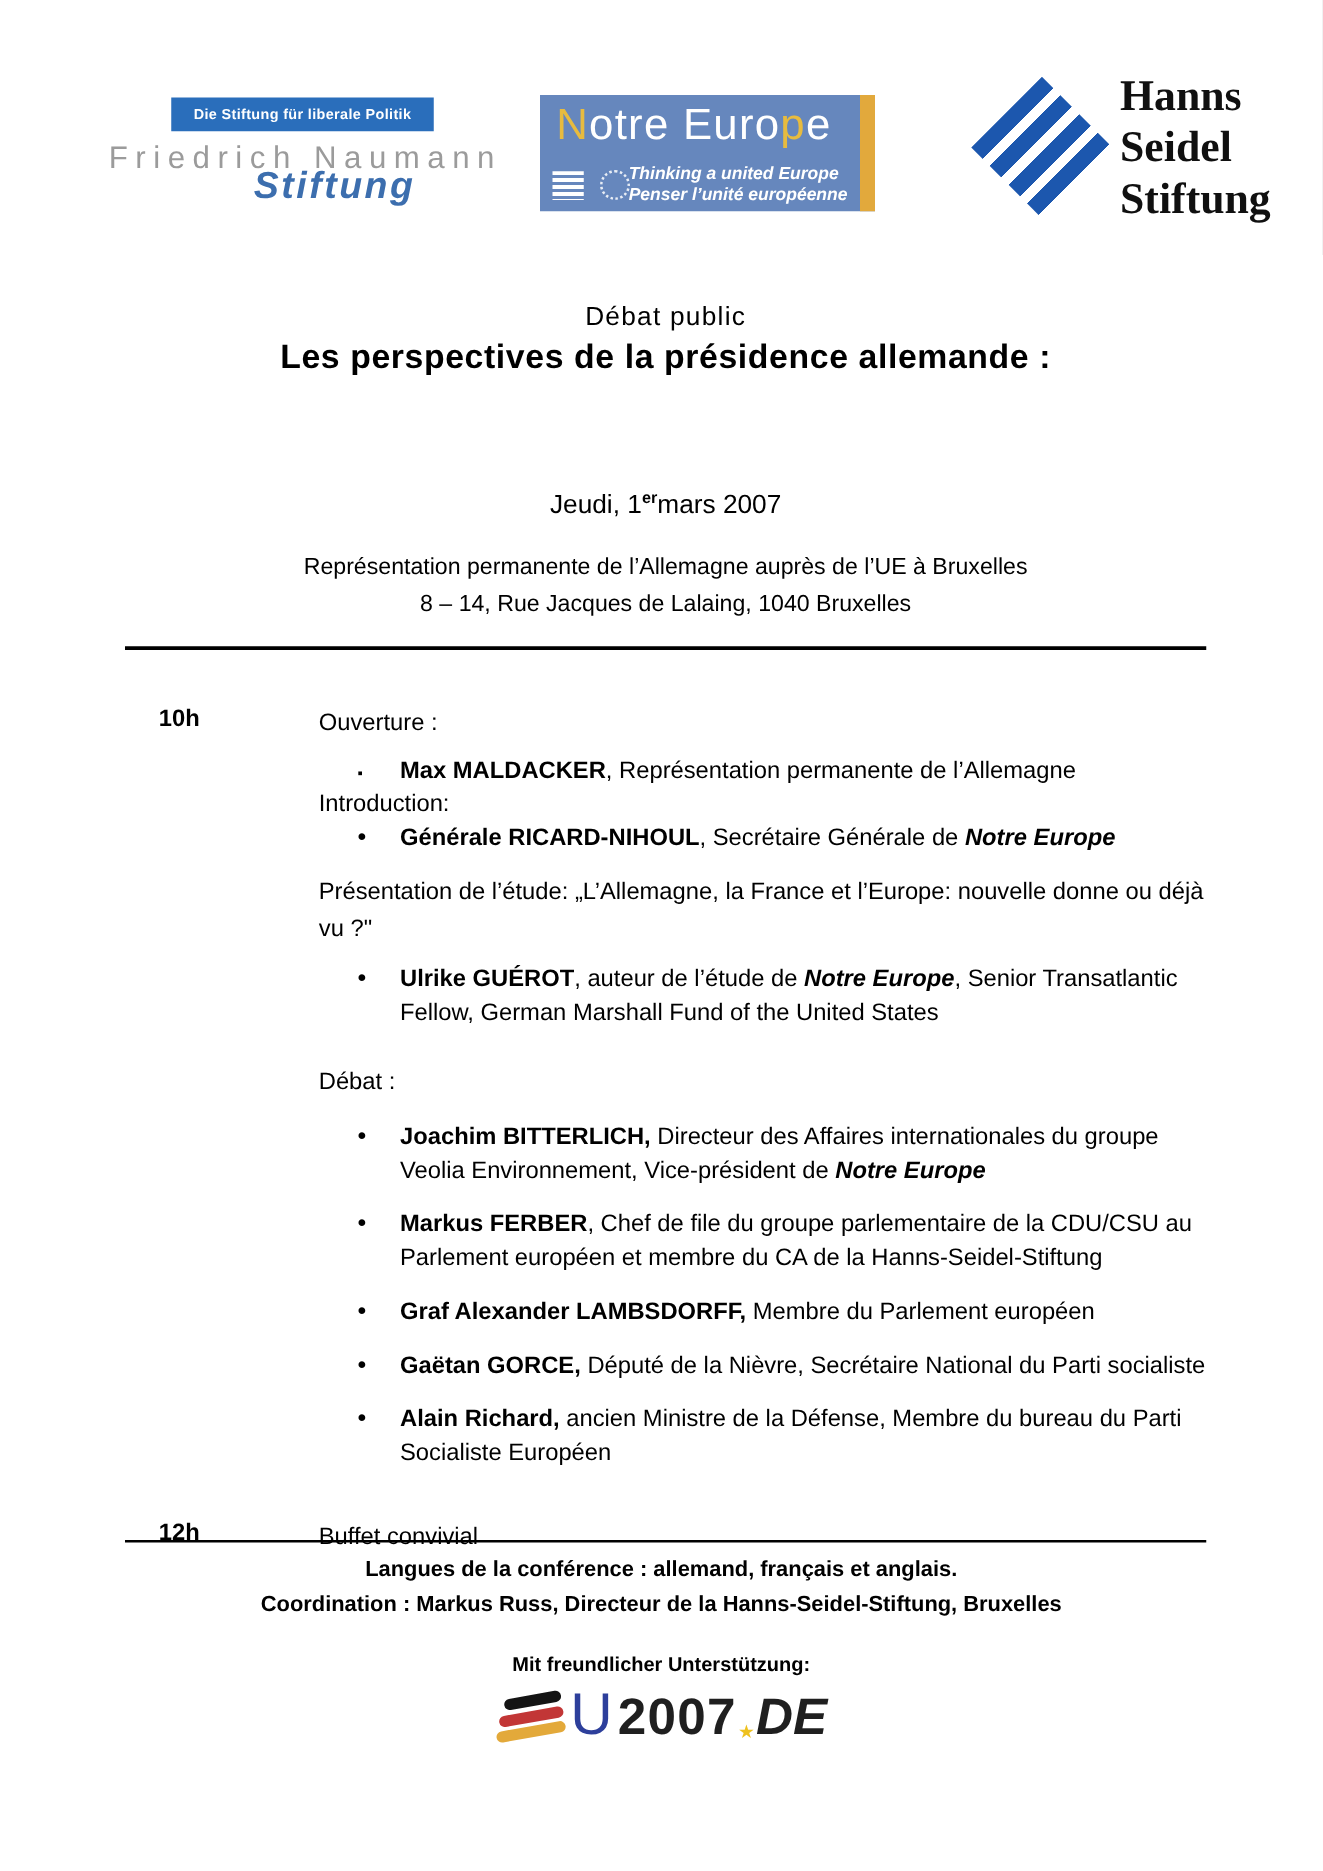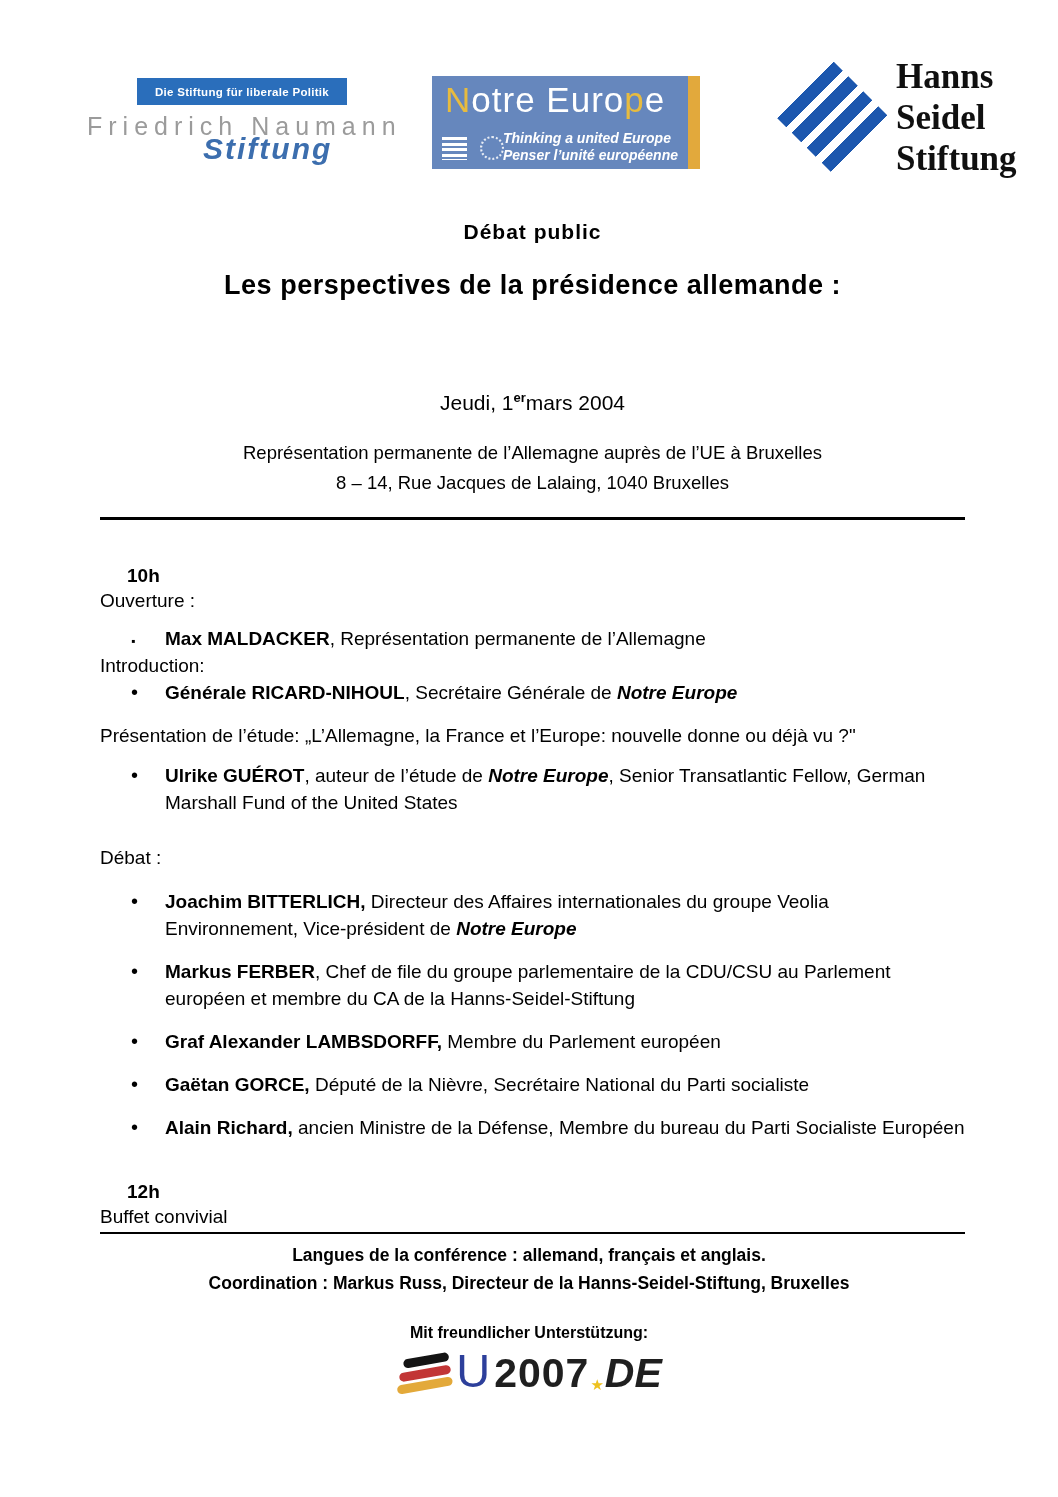--- a/index.html
+++ b/index.html
@@ -56,32 +56,32 @@
     transform:rotate(45deg) ;
     background:repeating-linear-gradient(90deg,#1c57ae 0 13px,#fff 13px 21px);
   }
   .hss-text {
     position:absolute; left:120px; top:0px;
     font-family:"Liberation Serif", serif; font-weight:700; font-size:35px;
     line-height:41px; color:#101010; white-space:nowrap;
   }
   
   .center-band { position:absolute; left:100px; width:865px; text-align:center; }
-  .kicker  { top:220px; font-size:21px; font-weight:700; letter-spacing:1px; }
+  .kicker  { top:242px; font-size:21px; font-weight:400; letter-spacing:1px; }
   .title   { top:270px; font-size:27px; font-weight:700; letter-spacing:.5px; }
   .subtitle{ top:318px; font-size:20px; font-weight:700; }
   .datebar { top:390px; font-size:21px; font-weight:500; }
   .datebar sup { font-size:13px; font-weight:700; }
   .venue   { top:438px; font-size:18.5px; line-height:30px; }
   .rule { position:absolute; left:100px; width:865px; border-top:3px solid #000; }
   .rule1 { top:517px; }
   .rule2 { top:1232px; border-top-width:2px; }
   
   .sched { position:absolute; left:100px; top:565px; width:865px; font-size:19px; }
-  .srow { display:flex;flex-direction:column; }
+  .srow { display:flex; }
   .stime { width:155px; padding-left:27px; box-sizing:border-box; font-weight:700; }
   .scontent { flex:1; line-height:27px; }
   .shead { margin:0 0 11px 0; }
   .plain { margin:0; }
   .bullet { position:relative; padding-left:65px; margin:0; }
   .bullet .marker { position:absolute; left:31px; top:0; }
   .b-sq .marker::before { content:"▪"; font-size:12px; }
   .b-rd .marker::before { content:"•"; font-size:20px; }
   .bold { font-weight:700; }
   .ital { font-style:italic; font-weight:600; }
@@ -139,21 +139,21 @@
       </div>
     <div class="hss-text">
       <div>Hanns</div>
       <div>Seidel</div>
       <div>Stiftung</div>
     </div>
   </div>
 
   <div class="center-band kicker">Débat public</div>
   <div class="center-band title">Les perspectives de la présidence allemande :</div>
-  <div class="center-band datebar"><span>Jeudi, 1</span><sup>er</sup><span>mars 2004</span></div>
+  <div class="center-band datebar"><span>Jeudi, 1</span><sup>er</sup><span>mars 2007</span></div>
   <div class="center-band venue">
     <div>Représentation permanente de l’Allemagne auprès de l’UE à Bruxelles</div>
     <div>8 – 14, Rue Jacques de Lalaing, 1040 Bruxelles</div>
   </div>
 
   <div class="rule rule1"></div>
 
   <div class="sched">
     <div class="srow">
       <div class="stime">10h</div>

